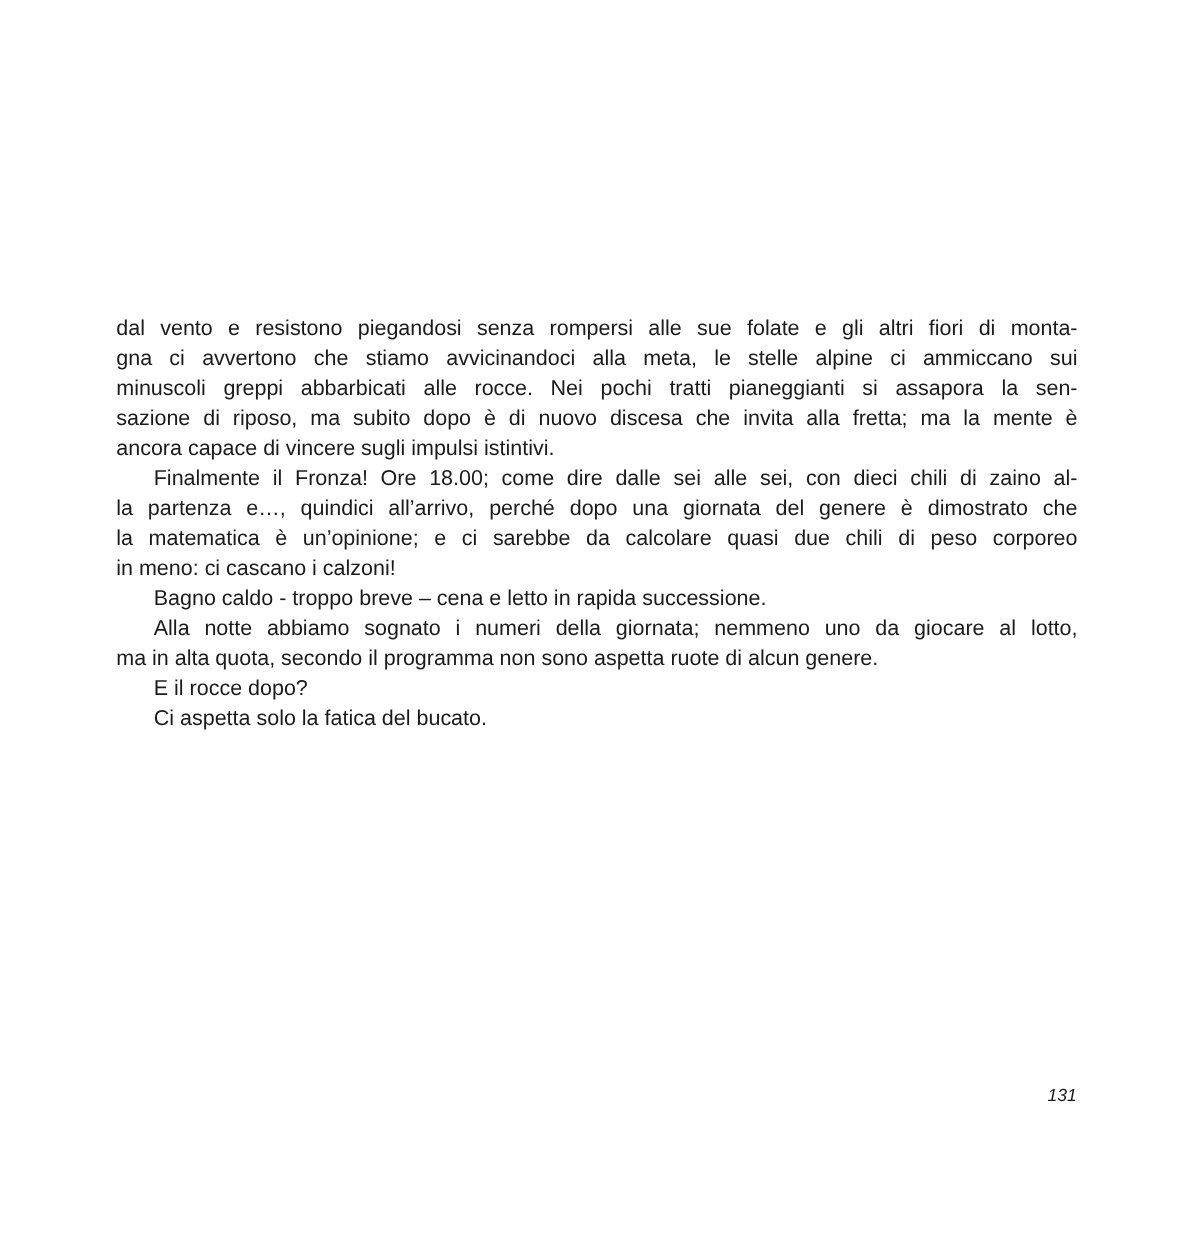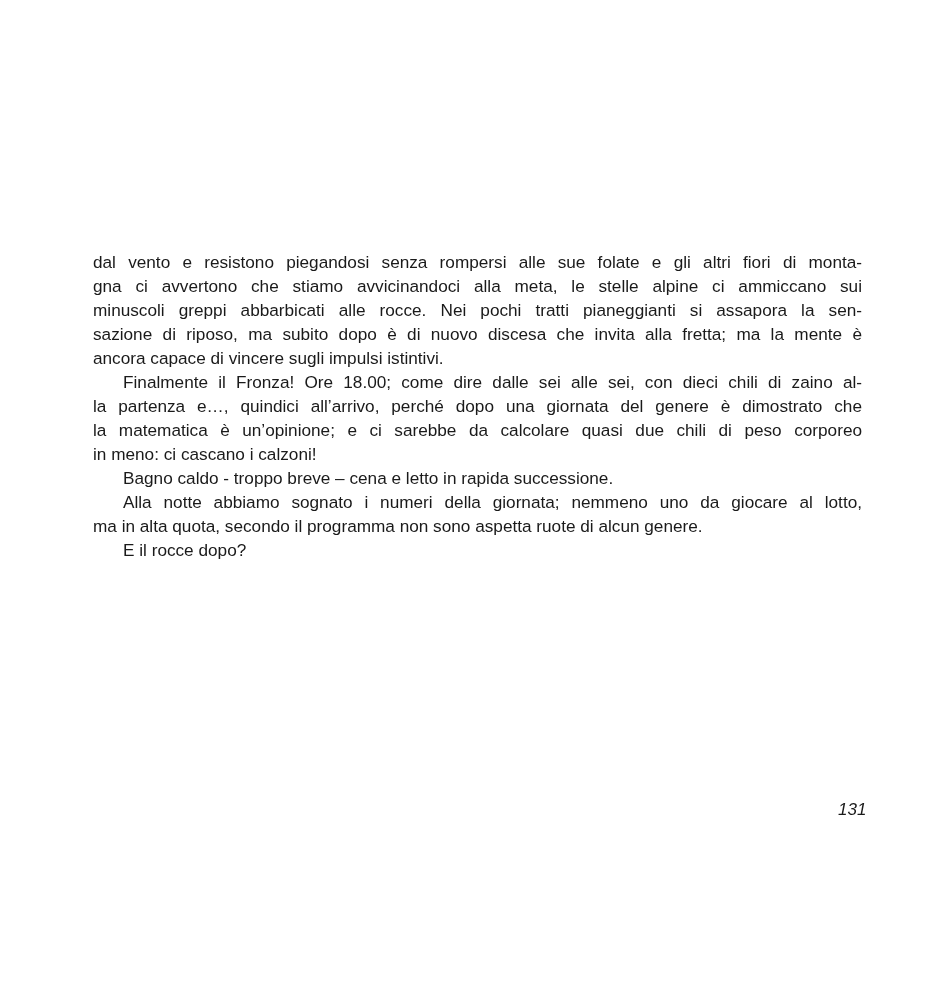--- a/index.html
+++ b/index.html
@@ -43,22 +43,22 @@
       overflow: hidden;
     }
     .line.indent {
       padding-left: 30px;
     }
     .italic {
     }
     .page-number {
       position: absolute;
       left: 838px;
-      top: 798px;
-      font-size: 17px;
+      top: 864px;
+      font-size: 14px;
       font-style: italic;
       line-height: 24px;
     }
   </style>
 </head>
 <body>
 
 <div class="page">
   <div class="text-block">
     <span class="line justify">dal vento e resistono piegandosi senza rompersi alle sue folate e gli altri fiori di monta-</span>
@@ -67,15 +67,16 @@
     <span class="line justify">sazione di riposo, ma subito dopo è di nuovo discesa che invita alla fretta; ma la mente è</span>
     <span class="line">ancora capace di vincere sugli impulsi istintivi.</span>
     <span class="line justify indent">Finalmente il Fronza! Ore 18.00; come dire dalle sei alle sei, con dieci chili di zaino al-</span>
     <span class="line justify">la partenza e…, quindici all’arrivo, perché dopo una giornata del genere è dimostrato che</span>
     <span class="line justify">la matematica è un’opinione; e ci sarebbe da calcolare quasi due chili di peso corporeo</span>
     <span class="line"><span>in meno: </span><span class="italic">ci cascano i calzoni!</span></span>
     <span class="line indent">Bagno caldo - troppo breve – cena e letto in rapida successione.</span>
     <span class="line justify indent">Alla notte abbiamo sognato i numeri della giornata; nemmeno uno da giocare al lotto,</span>
     <span class="line">ma in alta quota, secondo il programma non sono aspetta ruote di alcun genere.</span>
     <span class="line indent">E il rocce dopo?</span>
+    <span class="line indent">Ci aspetta solo la fatica del bucato.</span>
   </div>
   <div class="page-number">131</div>
 </div>
 
 </body></html>

